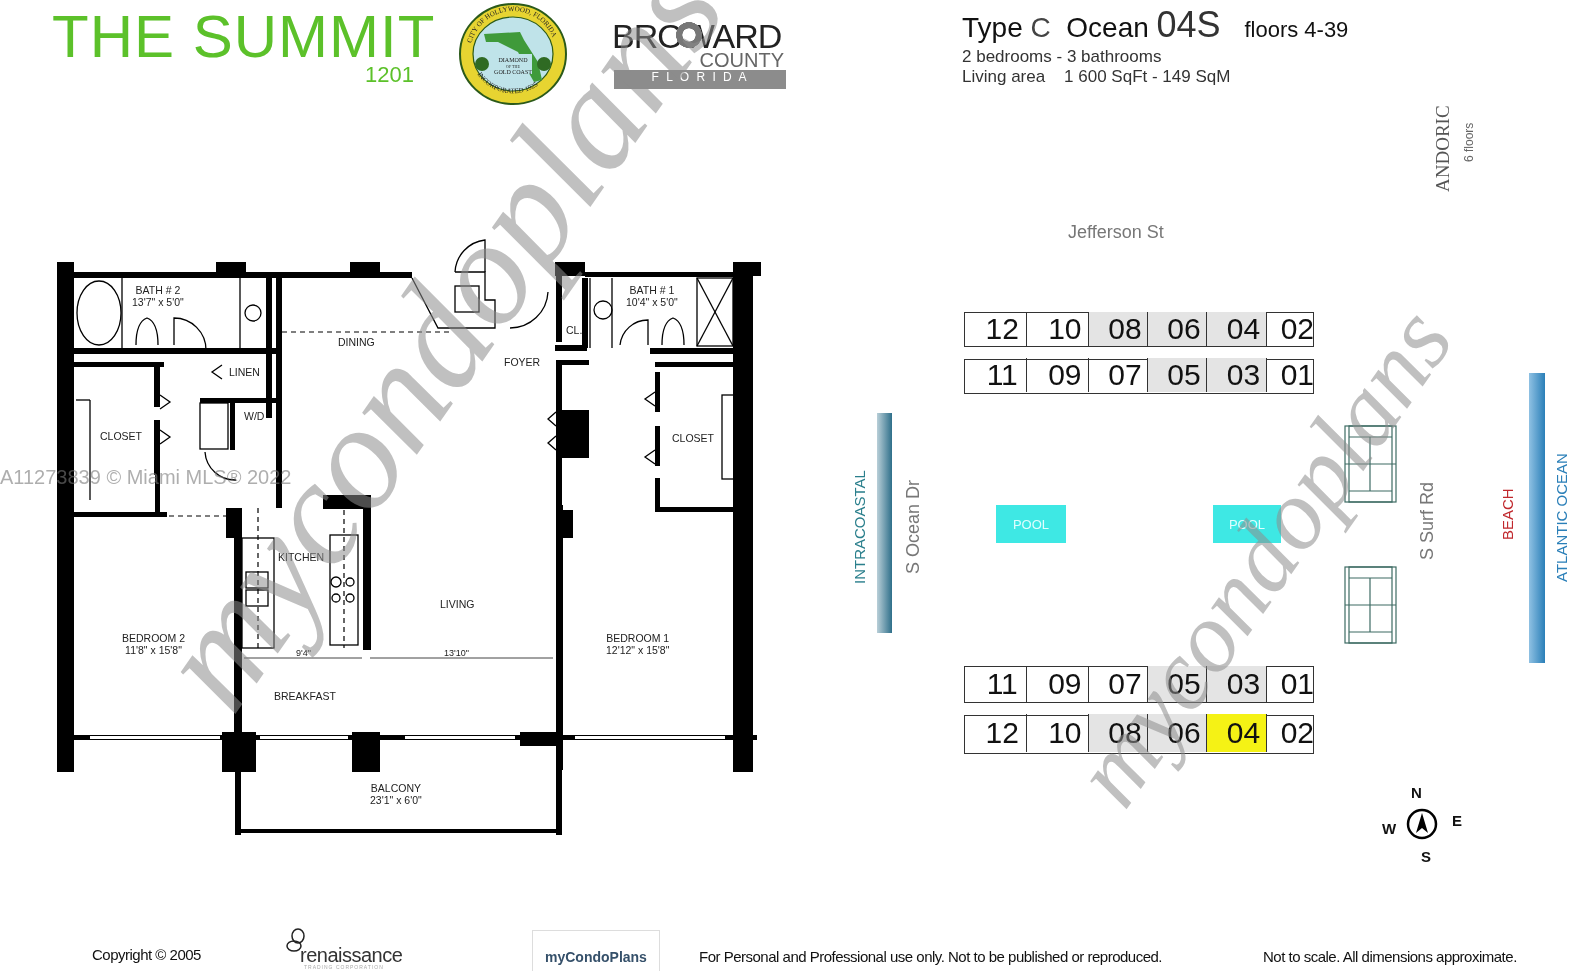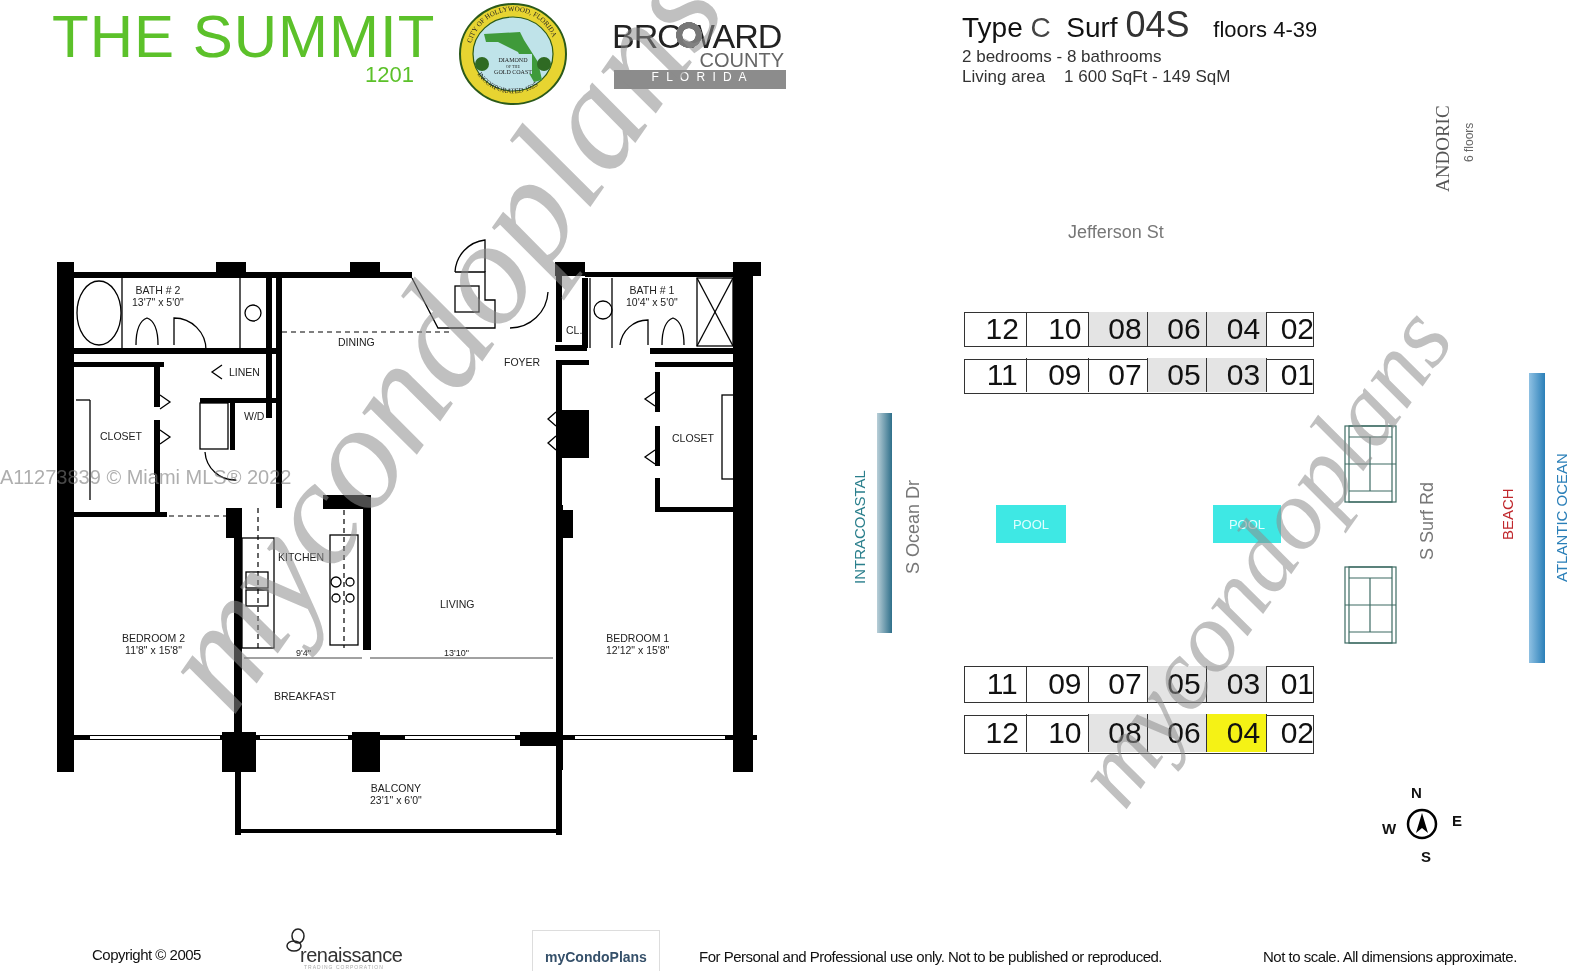--- a/index.html
+++ b/index.html
@@ -46,25 +46,25 @@
 <div class="abs broward">
   <div style="position:absolute;left:0;top:0;font-size:34px;color:#222;letter-spacing:-1px;line-height:36px;">BROWARD</div>
   <div style="position:absolute;left:62px;top:2px;width:30px;height:30px;border-radius:50%;background:radial-gradient(circle,#fff 30%,#777 32%,#777 60%,transparent 62%);"></div>
   <div style="position:absolute;right:4px;top:32px;font-size:20px;color:#666;line-height:20px;">COUNTY</div>
   <div style="position:absolute;left:2px;top:52px;width:172px;height:19px;background:#8c8c8c;color:#fff;font-size:12px;line-height:15px;text-align:center;letter-spacing:2px;">F L O R I D A</div>
 </div>
 
 <div class="abs info-type">
   <span>Type</span>
   <span style="color:#444;">C</span>&nbsp;
-  <span>Surf</span>
+  <span>Ocean</span>
   <span class="big">04S</span>
   <span class="small">floors 4-39</span>
 </div>
-<div class="abs info-line" style="top:47px;">2 bedrooms - 8 bathrooms</div>
+<div class="abs info-line" style="top:47px;">2 bedrooms - 3 bathrooms</div>
 <div class="abs info-line" style="top:67px;"><span>Living area</span>&nbsp;&nbsp;&nbsp;&nbsp;<span>1 600 SqFt - 149 SqM</span></div>
 
 <div class="abs" style="left:1432px;top:192px;">
   <div class="vtext" style="font-family:'Liberation Serif',serif;font-size:19px;color:#555;">ANDORIC</div>
 </div>
 <div class="abs" style="left:1462px;top:162px;">
   <div class="vtext" style="font-size:12px;color:#666;">6 floors</div>
 </div>
 
 <svg class="abs" style="left:0;top:0;" width="800" height="900">

